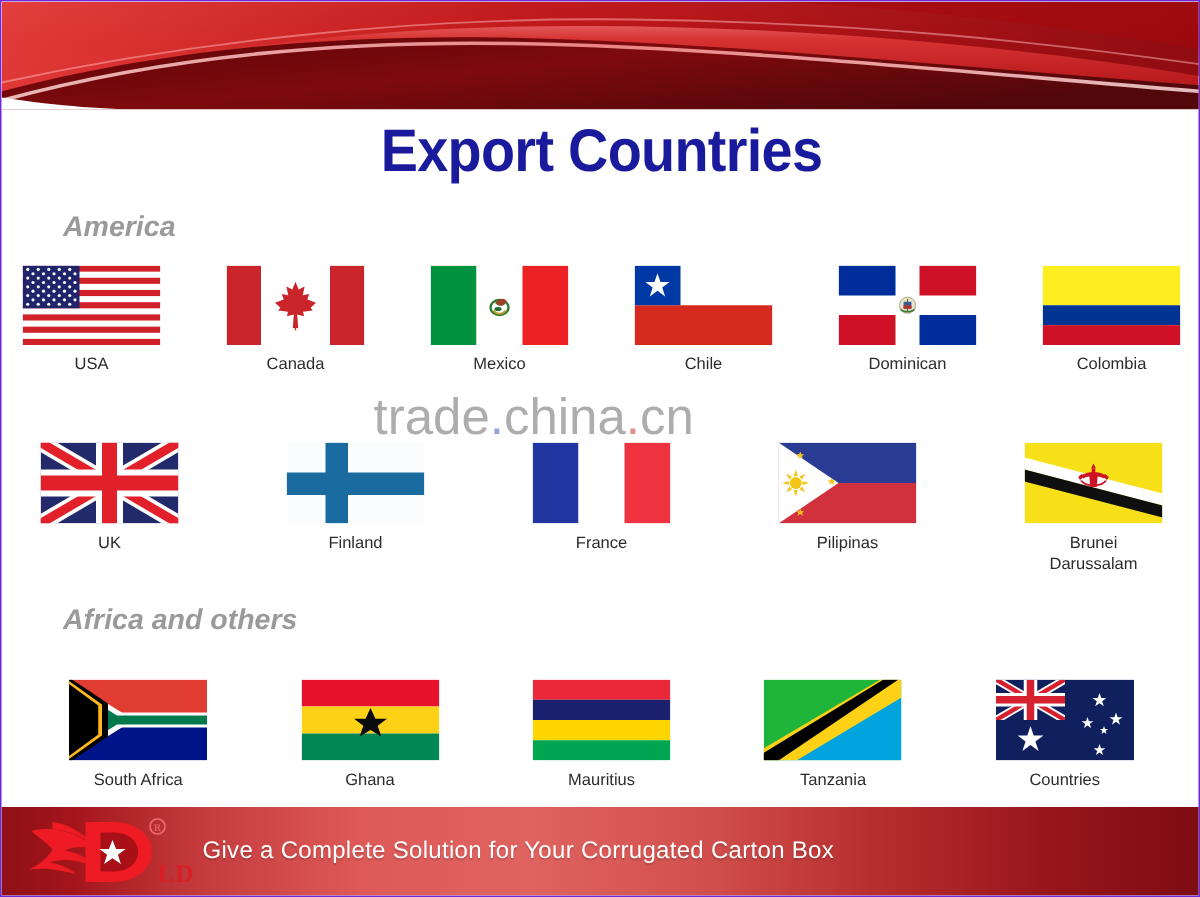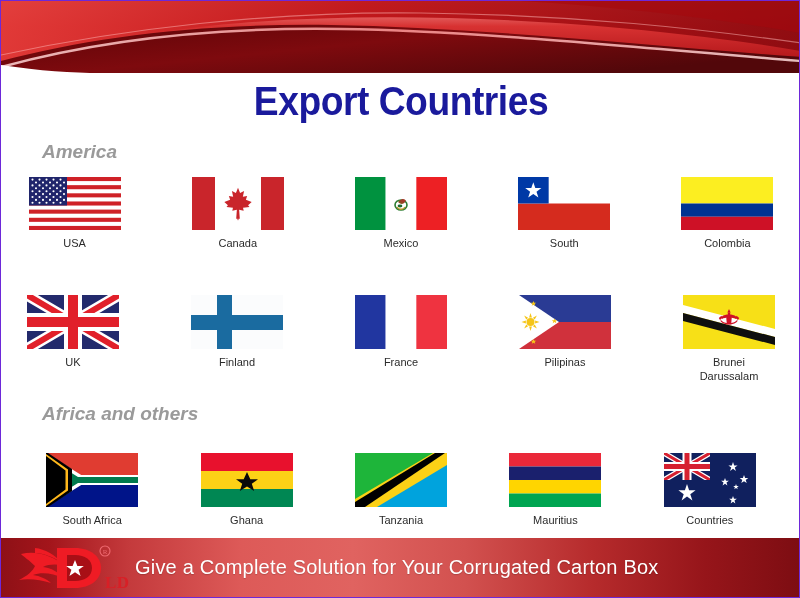--- a/index.html
+++ b/index.html
@@ -106,21 +106,21 @@
   }
   #footer-logo {
     position:relative;
     width:122px; height:56px;
     flex:0 0 122px;
     margin-left:12px;
   }
   #footer-logo svg { display:block; width:122px; height:56px; }
   #footer-text {
     color:#ffffff;
-    font-size:20px;
+    font-size:16px;
     font-weight:normal;
     white-space:nowrap;
     font-family:"Liberation Sans", sans-serif;
     letter-spacing:0.2px;
     text-shadow:0 1px 1px rgba(0,0,0,0.18);
     text-align:center;
   }
 </style>
 </head>
 <body>
@@ -280,23 +280,42 @@
     <div class="cell">
       <div class="flagbox">
         <svg viewBox="0 0 92 53" preserveAspectRatio="none">
           <rect width="92" height="53" fill="#ffffff"></rect>
           <rect y="26.5" width="92" height="26.5" fill="#d52b1e"></rect>
           <rect x="0" y="0" width="30.67" height="26.5" fill="#0039a6"></rect>
           <path d="M15.3,5.2 L17.3,11.0 L23.4,11.0 L18.5,14.7 L20.4,20.6 L15.3,16.9
                    L10.2,20.6 L12.1,14.7 L7.2,11.0 L13.3,11.0 Z" fill="#ffffff"></path>
         </svg>
       </div>
-      <div class="caption">South</div>
-    </div>
-
+      <div class="caption">Chile</div>
+    </div>
+
+    <div class="cell">
+      <div class="flagbox">
+        <svg viewBox="0 0 92 53" preserveAspectRatio="none">
+          <rect width="92" height="53" fill="#ffffff"></rect>
+          <rect x="0" y="0" width="38" height="20" fill="#002d9c"></rect>
+          <rect x="54" y="0" width="38" height="20" fill="#ce1126"></rect>
+          <rect x="0" y="33" width="38" height="20" fill="#ce1126"></rect>
+          <rect x="54" y="33" width="38" height="20" fill="#002d9c"></rect>
+          <g transform="translate(46,26.5)">
+            <circle r="5.4" fill="#e8e2c8" stroke="#9a8f5a" stroke-width="0.5"></circle>
+            <path d="M-2.6,-2.4 L2.6,-2.4 L2.6,2.4 L-2.6,2.4 Z" fill="#2b5fa8"></path>
+            <path d="M-2.6,0 L2.6,0 L2.6,2.4 L-2.6,2.4 Z" fill="#c62b2b"></path>
+            <rect x="-0.35" y="-4.2" width="0.7" height="8.2" fill="#6b5a2a"></rect>
+            <path d="M-4.6,2.6 C-3,4.8 3,4.8 4.6,2.6" fill="none" stroke="#3e7a32" stroke-width="1.1"></path>
+          </g>
+        </svg>
+      </div>
+      <div class="caption">Dominican</div>
+    </div>
 
     <div class="cell">
       <div class="flagbox">
         <svg viewBox="0 0 92 53" preserveAspectRatio="none">
           <rect y="0" width="92" height="26.5" fill="#fcee21"></rect>
           <rect y="26.5" width="92" height="13.25" fill="#003392"></rect>
           <rect y="39.75" width="92" height="13.25" fill="#ce1126"></rect>
         </svg>
       </div>
       <div class="caption">Colombia</div>
@@ -419,42 +438,42 @@
           <rect y="36" width="92" height="18" fill="#008753"></rect>
           <path d="M46,19 L49.3,26.2 L57,26.2 L50.8,30.8 L53.2,38 L46,33.6 L38.8,38 L41.2,30.8 L35,26.2 L42.7,26.2 Z" fill="#0a0a0a"></path>
         </svg>
       </div>
       <div class="caption">Ghana</div>
     </div>
 
     <div class="cell">
       <div class="flagbox">
         <svg viewBox="0 0 92 54" preserveAspectRatio="none">
+          <rect y="0" width="92" height="13.5" fill="#ea2839"></rect>
+          <rect y="13.5" width="92" height="13.5" fill="#1a206d"></rect>
+          <rect y="27" width="92" height="13.5" fill="#ffd500"></rect>
+          <rect y="40.5" width="92" height="13.5" fill="#00a551"></rect>
+        </svg>
+      </div>
+      <div class="caption">Mauritius</div>
+    </div>
+
+    <div class="cell">
+      <div class="flagbox">
+        <svg viewBox="0 0 92 54" preserveAspectRatio="none">
           <rect width="92" height="54" fill="#1eb53a"></rect>
           <path d="M92,54 L92,0 L0,54 Z" fill="#00a3dd"></path>
           <path d="M0,54 L92,0 L92,12 L22,54 Z" fill="#fcd116"></path>
           <path d="M0,44 L74,0 L92,0 L92,10 L18,54 L0,54 Z" fill="#fcd116" opacity="0"></path>
           <path d="M0,54 L0,46 L78,0 L92,0 L92,8 L14,54 Z" fill="#fcd116"></path>
           <path d="M0,51 L82,0 L88,0 L6,54 L0,54 Z" fill="#000000" opacity="0"></path>
           <path d="M0,54 L0,49 L80,0 L90,0 L10,54 Z" fill="#000000"></path>
         </svg>
       </div>
       <div class="caption">Tanzania</div>
-    </div>
-
-    <div class="cell">
-      <div class="flagbox">
-        <svg viewBox="0 0 92 54" preserveAspectRatio="none">
-          <rect y="0" width="92" height="13.5" fill="#ea2839"></rect>
-          <rect y="13.5" width="92" height="13.5" fill="#1a206d"></rect>
-          <rect y="27" width="92" height="13.5" fill="#ffd500"></rect>
-          <rect y="40.5" width="92" height="13.5" fill="#00a551"></rect>
-        </svg>
-      </div>
-      <div class="caption">Mauritius</div>
     </div>
 
     <div class="cell">
       <div class="flagbox">
         <svg viewBox="0 0 92 54" preserveAspectRatio="none">
           <rect width="92" height="54" fill="#10205e"></rect>
           <g>
             <clipPath id="auCanton">
                 <rect x="0" y="0" width="46" height="27"></rect>
               </clipPath>
@@ -473,20 +492,23 @@
             <path d="M69,43 L70.0,45.8 L72.9,45.8 L70.5,47.6 L71.4,50.4 L69,48.7 L66.6,50.4 L67.5,47.6 L65.1,45.8 L68,45.8 Z"></path>
             <path d="M72,31 L72.7,33.0 L74.8,33.0 L73.1,34.3 L73.7,36.3 L72,35.1 L70.3,36.3 L70.9,34.3 L69.2,33.0 L71.3,33.0 Z"></path>
           </g>
         </svg>
       </div>
       <div class="caption">Countries</div>
     </div>
 
   </div>
 
+  <div id="watermark">
+    <span>trade<span class="dot-b">.</span>china<span class="dot-r">.</span>cn</span>
+  </div>
 
   <div id="footer">
     <div id="footer-logo">
       <svg viewBox="0 0 122 56" preserveAspectRatio="xMidYMid meet">
 
         <g fill="#ef1b24">
           <path d="M8,14 C24,10 40,16 52,26 C44,24 36,24 30,27 C38,28 46,32 50,38
                    C40,33 28,32 20,35 C27,36 34,39 38,43 C28,40 16,38 6,40
                    C14,36 20,31 22,26 C16,20 11,17 8,14 Z"></path>
           <path d="M22,8 C32,9 42,15 48,22 C40,17 30,13 22,13 Z"></path>

